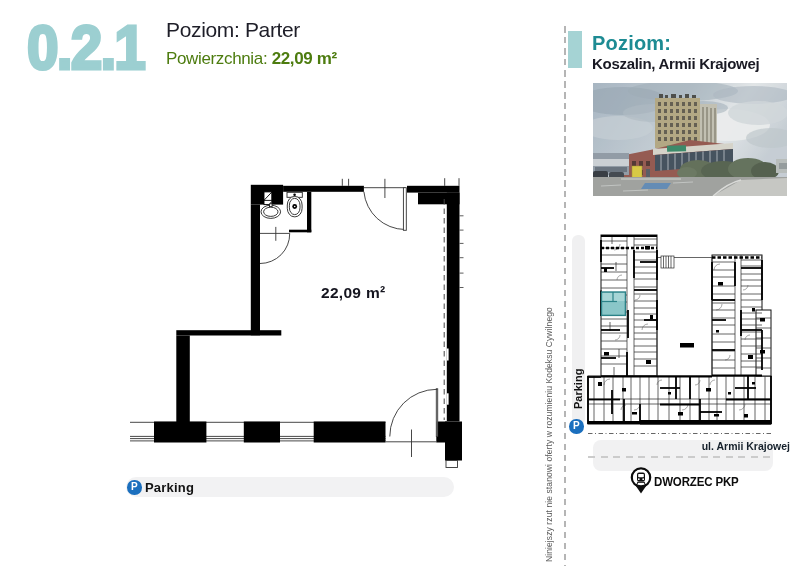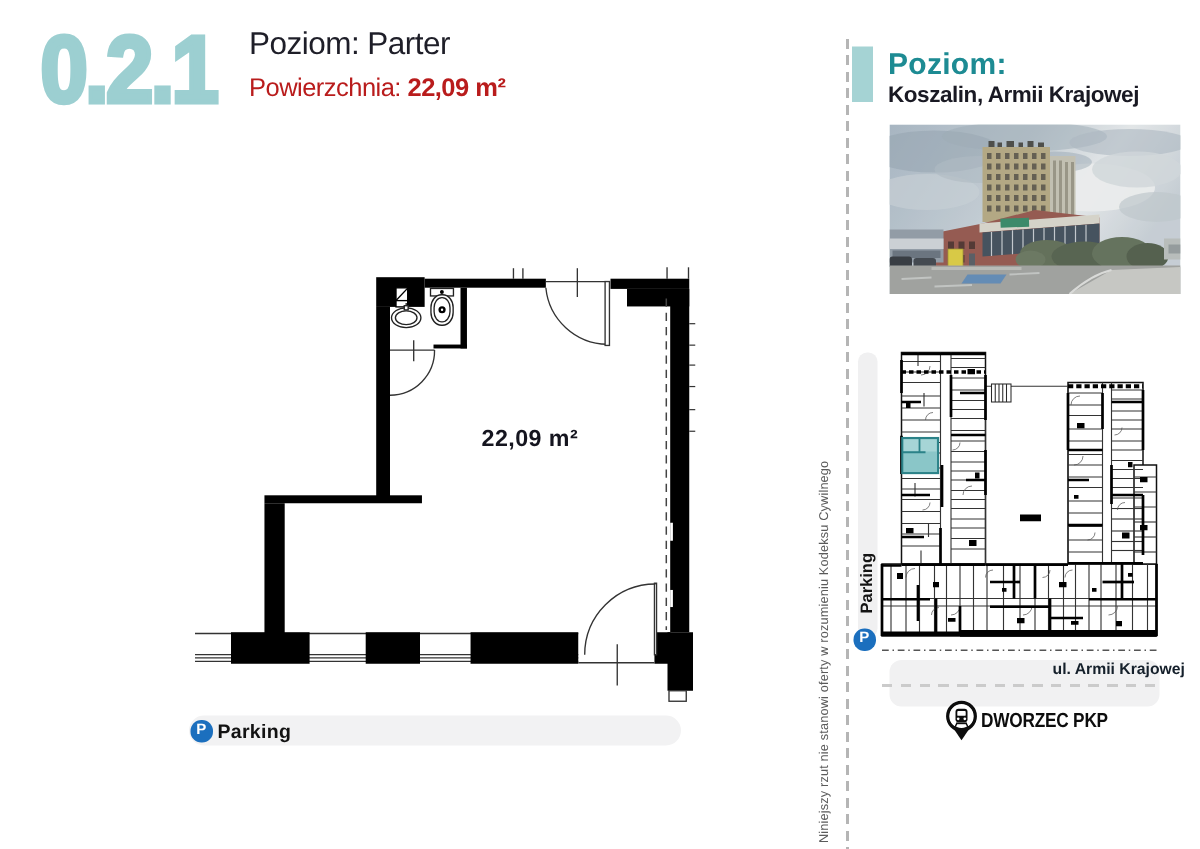--- a/index.html
+++ b/index.html
@@ -1,21 +1,21 @@
 <!DOCTYPE html>
 <html><head>
 <meta charset="utf-8">
 <style>
   html,body{margin:0;padding:0;}
   body{width:800px;height:566px;background:#fff;font-family:"Liberation Sans",sans-serif;overflow:hidden;}
   .page{position:relative;width:800px;height:442px;background:#fff;}
   .abs{position:absolute;}
   .unitno{left:27px;top:11px;color:#9ccfd1;font-size:63px;font-weight:bold;letter-spacing:-2px;transform:scaleX(0.90);transform-origin:left top;-webkit-text-stroke:3.2px #9ccfd1;}
   .hl1{left:166px;top:18px;font-size:21px;color:#1e1e28;letter-spacing:-0.35px;}
-  .hl2{left:166px;top:49px;font-size:17px;color:#b91c1c;letter-spacing:-0.35px;}
+  .hl2{left:166px;top:49px;font-size:17px;color:#4d7c0f;letter-spacing:-0.35px;}
   .tealbar{left:568px;top:31px;width:14px;height:37px;background:#a5d3d4;}
   .adres{left:592px;top:31.5px;font-size:20px;font-weight:bold;color:#1d8b93;letter-spacing:0.2px;}
   .city{left:592px;top:55px;font-size:15px;font-weight:bold;color:#191923;letter-spacing:-0.3px;}
   .dashsep{left:564px;top:26px;height:540px;width:1.6px;background:repeating-linear-gradient(to bottom,#b5b5b5 0,#b5b5b5 6.5px,transparent 6.5px,transparent 11px);}
   .disclaimer{left:544px;top:296px;width:14px;height:266px;color:#5a5a5a;font-size:8.5px;letter-spacing:0.1px;writing-mode:vertical-rl;transform:rotate(180deg);text-align:left;letter-spacing:0.1px;white-space:nowrap;}
   .pill{left:126px;top:477px;width:328px;height:20px;background:#f2f2f3;border-radius:10px;}
   .pcirc{width:14.5px;height:14.5px;border-radius:50%;background:#1b6fbe;color:#fff;font-size:10px;font-weight:bold;text-align:center;line-height:14.5px;}
   .pilltext{left:145px;top:480px;font-size:13px;font-weight:bold;color:#121212;letter-spacing:0.2px;}
   .vbar{left:572px;top:235px;width:13px;height:190px;background:#f0f0f1;border-radius:6px;}
   .vparking{left:560px;top:384px;width:37px;height:13px;font-size:11px;font-weight:bold;color:#141414;transform:rotate(-90deg);transform-origin:center;text-align:center;}

